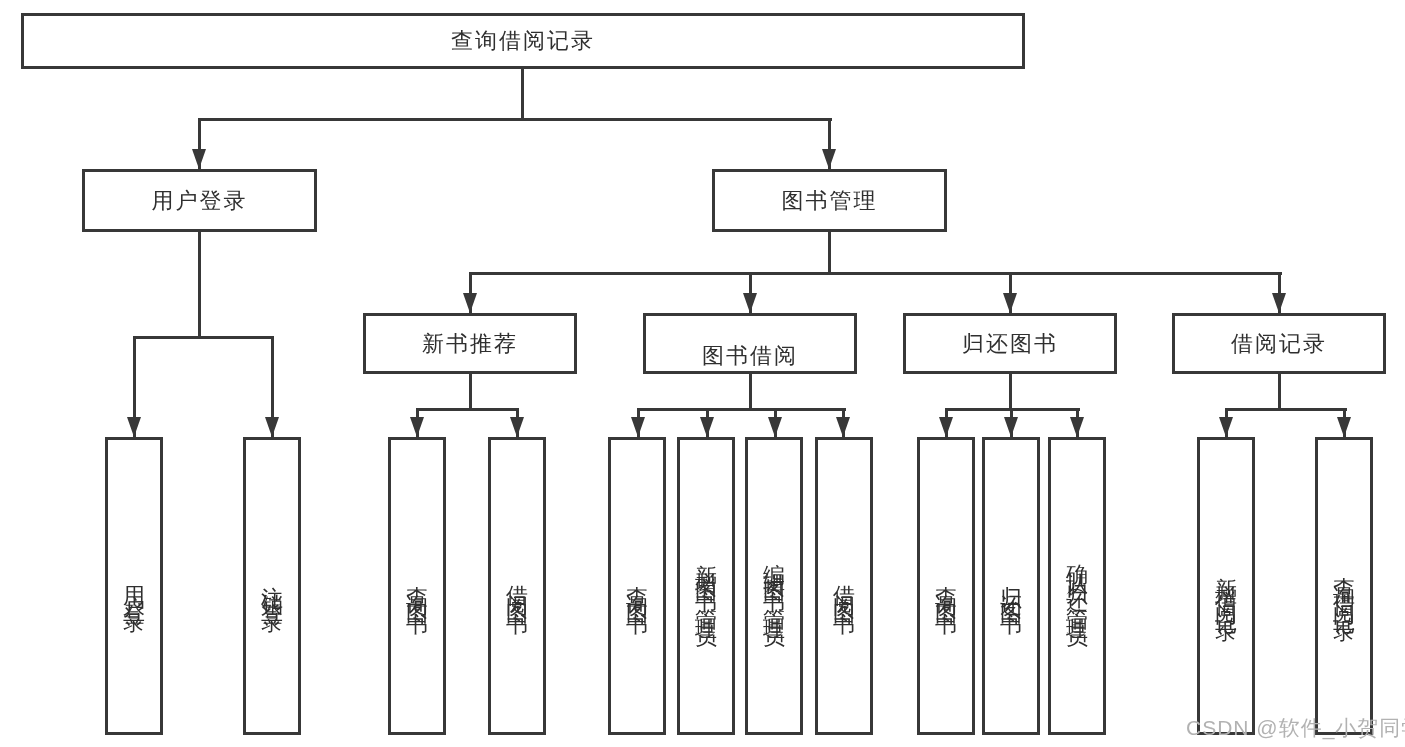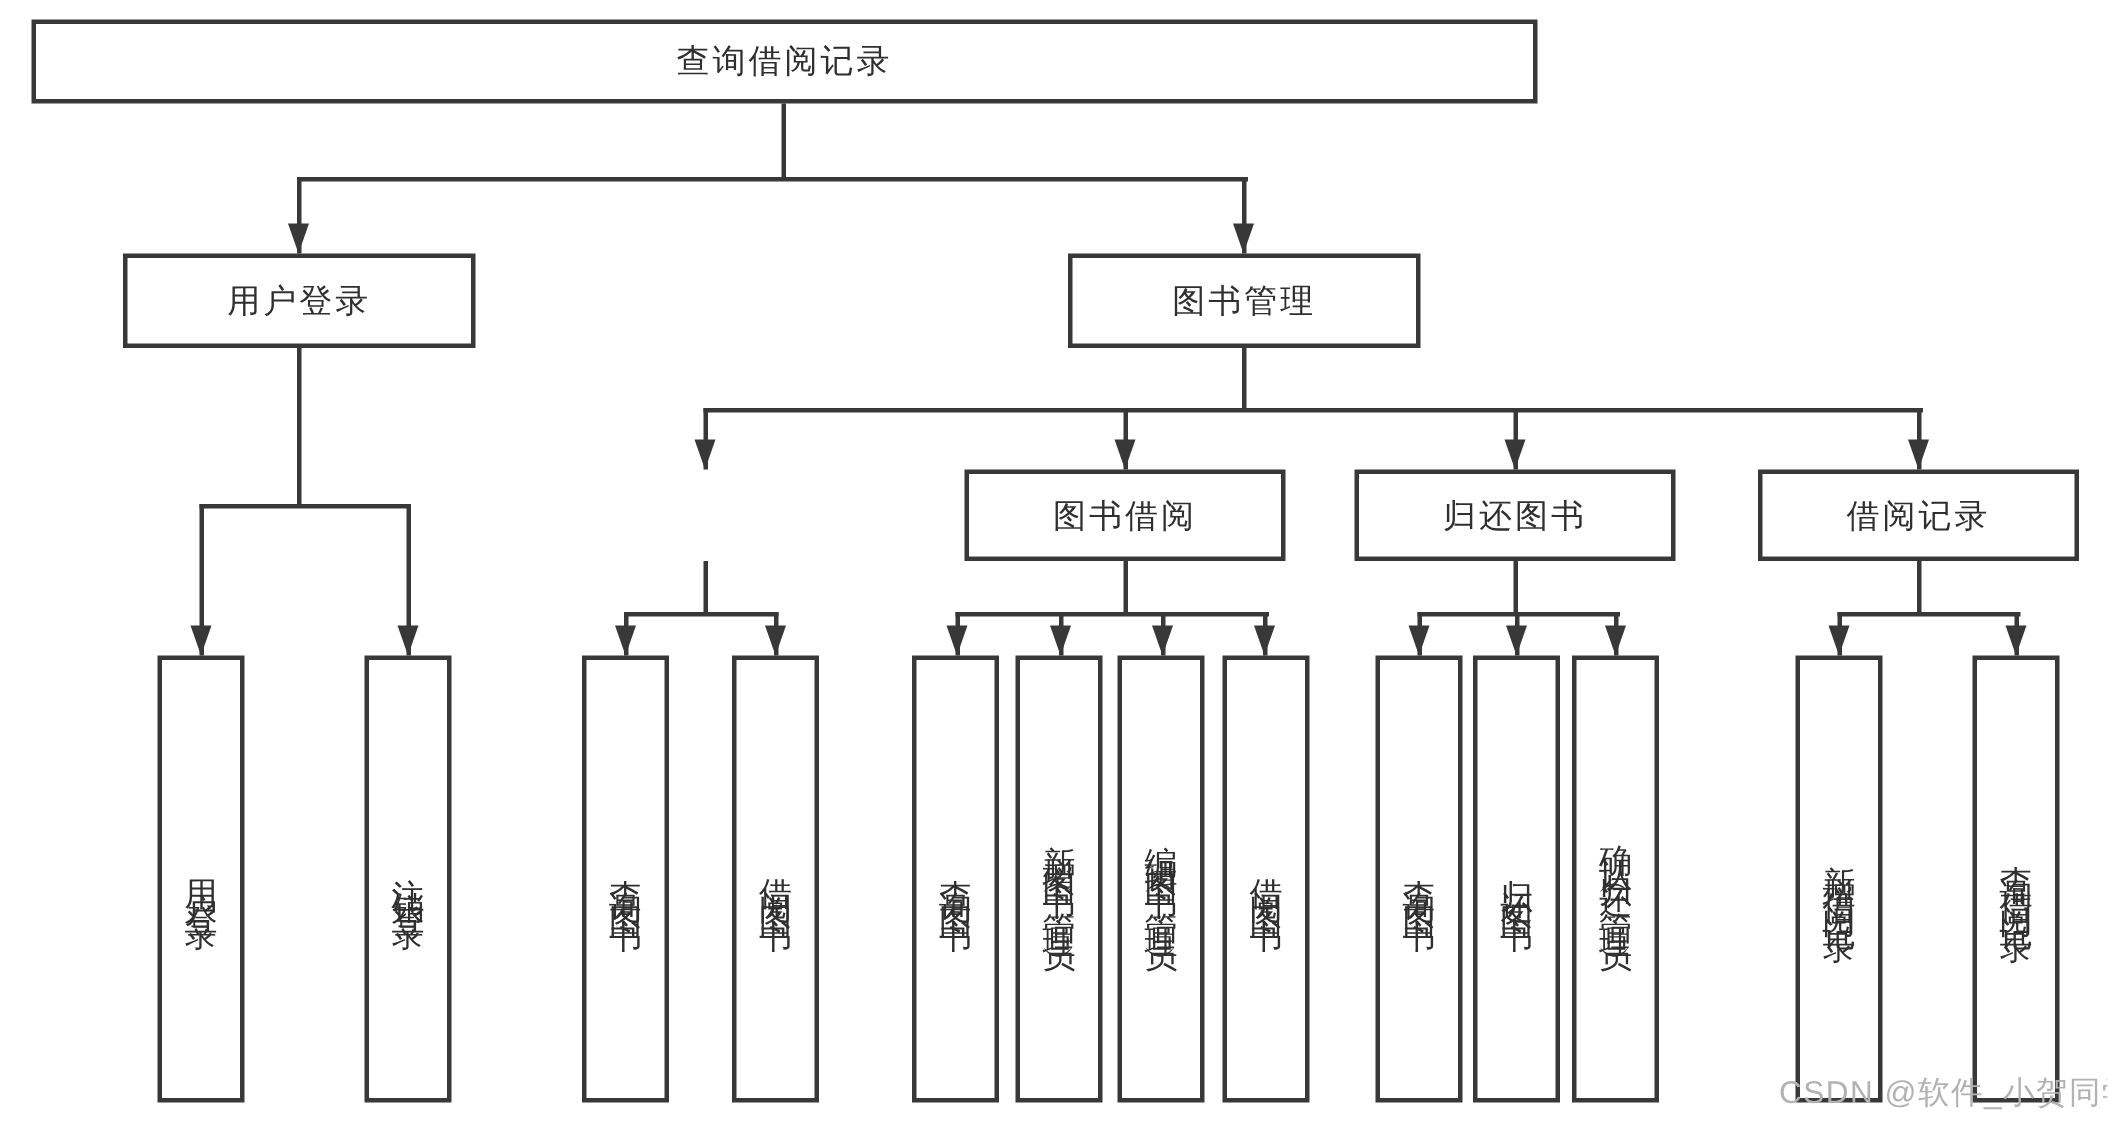--- a/index.html
+++ b/index.html
@@ -70,21 +70,24 @@
     <span class="hlabel">查询借阅记录</span>
   </div>
 
   <div class="box" style="left:82px;top:169px;width:235px;height:63px;">
     <span class="hlabel">用户登录</span>
   </div>
   <div class="box" style="left:712px;top:169px;width:235px;height:63px;font-family:Liberation Mono, monospace;">
     <span class="hlabel">图书管理</span>
   </div>
 
-  <div class="box" style="left:643px;top:313px;width:214px;height:61px;">
+  <div class="box" style="left:363px;top:313px;width:214px;height:61px;">
+    <span class="hlabel">新书推荐</span>
+  </div>
+  <div class="box" style="left:643px;top:313px;width:214px;height:61px;align-items:flex-end;">
     <span class="hlabel">图书借阅</span>
   </div>
   <div class="box" style="left:903px;top:313px;width:214px;height:61px;">
     <span class="hlabel">归还图书</span>
   </div>
   <div class="box" style="left:1172px;top:313px;width:214px;height:61px;">
     <span class="hlabel">借阅记录</span>
   </div>
 
   <div class="box leaf" style="left:105px;">

